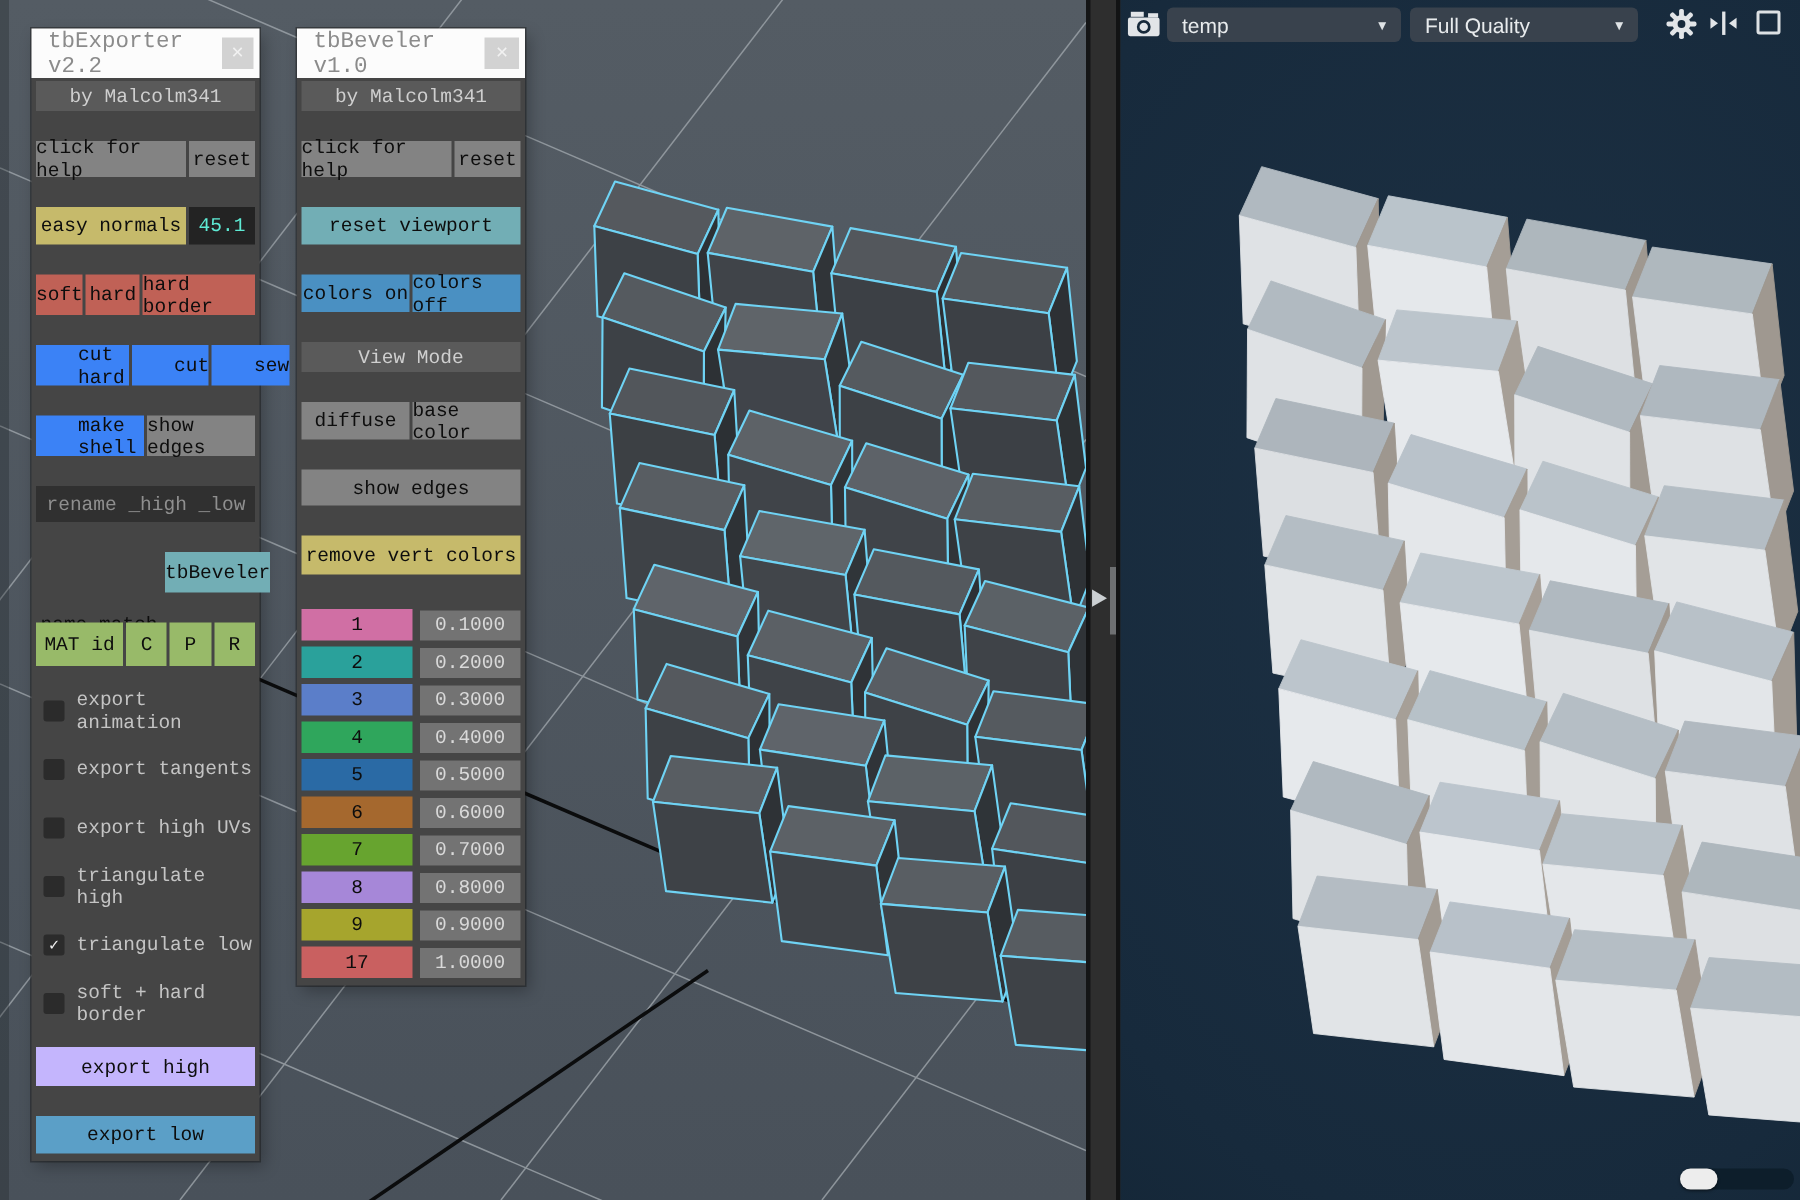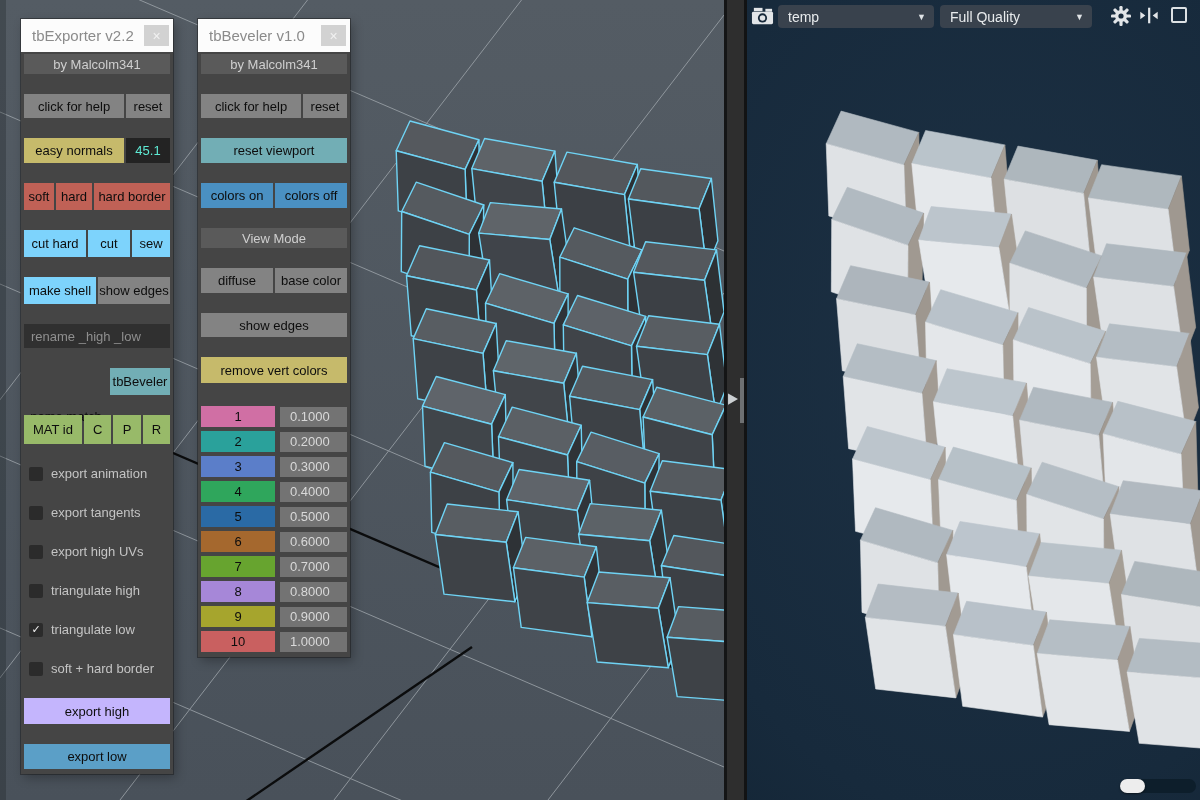--- a/index.html
+++ b/index.html
@@ -2,21 +2,21 @@
 <html><head>
 <meta charset="utf-8">
 <style>
   * { box-sizing: border-box; margin: 0; padding: 0; }
   html,body { width:1200px; height:800px; overflow:hidden; background:#2e2e2e;
               font-family:"Liberation Sans", sans-serif; }
   .app { position:relative; width:1200px; height:800px; }
 
   
   .vp-left { position:absolute; left:0; top:0; width:724px; height:800px;
-             background:linear-gradient(#545c64,#49515a); overflow:hidden; }
+             background:linear-gradient(#545c64,#49515a); overflow:hidden;font-family:Liberation Mono, monospace; }
   .vp-left::before { content:''; position:absolute; left:0; top:0; width:6px; height:100%;
              background:rgba(28,32,38,.30); z-index:3; }
   .layer { position:absolute; left:0; top:0; width:724px; height:800px; pointer-events:none; }
 
   
   .divider { position:absolute; left:724px; top:0; width:23px; height:800px;
              background:#2e2e2e; border-left:3px solid #141516; border-right:3px solid #121314; }
   .divider-handle { position:absolute; right:0; top:378px; width:4px; height:45px; background:#6e7072; }
   .divider-arrow { position:absolute; left:1px; top:388px; font-size:13px; color:#ccd0d3;
              transform:scaleY(1.15); line-height:20px; }
@@ -51,21 +51,21 @@
   .titlebar { height:33px; background:#fcfcfc; display:flex; align-items:center;
               justify-content:space-between; padding:0 4px 0 11px; }
   .title { color:#8b8b8b; font-size:15px; }
   .close-btn { width:25px; height:21px; background:#d2d2d2; color:#f1f1f1;
               display:flex; align-items:center; justify-content:center; font-size:14px; }
   .pbody { padding:2px 3px 5px; display:flex; flex-direction:column; gap:20px; }
   .row { display:flex; gap:2px; }
   .lblrow { background:#5a5a5a; color:#cfcfcf; display:flex; align-items:center; justify-content:center; }
   .btn { display:flex; align-items:center; justify-content:center; background:#838383; color:#0d0d0d; flex:1; }
   .h20{height:20px}.h24{height:24px}.h25{height:25px}.h26{height:26px}.h27{height:27px}.h29{height:29px}
-  .olive { background:#c6ba6b; } .red { background:#c06156; } .peri { background:#7dd3fc; }
+  .olive { background:#c6ba6b; } .red { background:#c06156; } .peri { background:#3b82f6;padding-left:28px; }
   .green { background:#5eead4;margin-top:48px; } .teal { background:#72aeb5; } .ltgreen { background:#98ba69; }
   .purple { background:#c4b5fd; } .expblue { background:#5b9fc7; } .blue { background:#4a90c2; }
   .value-box { background:#232323; color:#5eead4; }
   .input-dark { background:#303030; color:#8f8f8f; justify-content:flex-start; padding-left:7px; }
   .w100{flex:0 0 100px}.w30{flex:0 0 30px}.w36{flex:0 0 36px}.w62{flex:0 0 62px}
   .w42{flex:0 0 42px}.w72{flex:0 0 72px}.w84{flex:0 0 84px}.w58{flex:0 0 58px}
   .cb-row { display:flex; align-items:center; height:19px; padding-left:5px; gap:8px; color:#c4c4c4; }
   .cb-box { width:14px; height:14px; background:#2b2b2b; border-radius:2px; flex:0 0 14px;
             display:flex; align-items:center; justify-content:center; color:#f2f2f2; font-size:11px; }
   .bev-list { display:flex; flex-direction:column; gap:4px; margin-top:3px; }
@@ -321,21 +321,21 @@
           </div>
           <div class="bev-row">
             <div class="bev-btn" style="background: rgb(166, 135, 216);">8</div>
             <div class="bev-val">0.8000</div>
           </div>
           <div class="bev-row">
             <div class="bev-btn" style="background: rgb(166, 165, 45);">9</div>
             <div class="bev-val">0.9000</div>
           </div>
           <div class="bev-row">
-            <div class="bev-btn" style="background: rgb(201, 96, 96);">10</div>
+            <div class="bev-btn" style="background: rgb(201, 96, 96);">17</div>
             <div class="bev-val">1.0000</div>
           </div>
         </div>
       </div>
     </div>
   </div>
 
   <div class="divider">
     <span class="divider-arrow">▶</span>
     <span class="divider-handle"></span>

